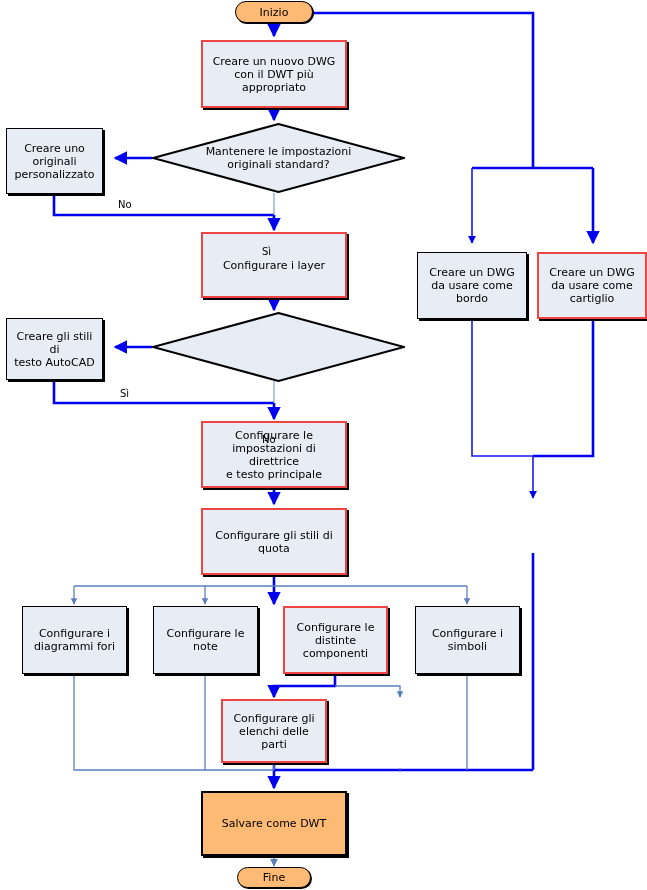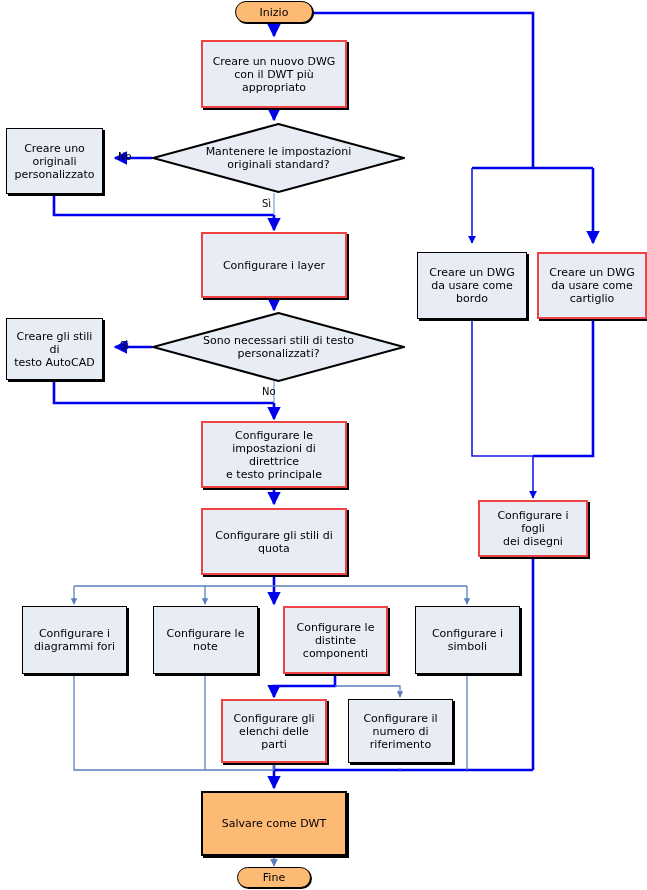--- a/index.html
+++ b/index.html
@@ -78,20 +78,21 @@
     z-index: 2;
   }
   .edge-label {
     position: absolute;
     font-size: 10px;
     line-height: 11px;
     color: #000000;
     background: transparent;
     z-index: 4;
     white-space: nowrap;
+    margin-top: 48px;
   }
 </style>
 </head>
 <body>
 
 <div id="canvas">
 
   <svg id="edges" viewBox="0 0 647 890" width="647" height="890">
     <defs>
       <marker id="arrow-main" viewBox="0 0 10 10" refX="9" refY="5" markerWidth="5.2" markerHeight="5.2" orient="auto-start-reverse">
@@ -206,22 +207,20 @@
   </div>
 
   <div class="node proc bold" style="left:201px; top:232px; width:146px; height:66px;">
     <span class="lbl">Configurare i layer</span>
   </div>
 
   <div class="node dec" style="left:152px; top:312px; width:253px; height:70px;">
     <svg width="253" height="70">
       <polygon points="126.5,1 252,35 126.5,69 1,35" fill="#e8ecf5" stroke="#000000" stroke-width="2"></polygon>
     </svg>
-    <span class="lbl">Sono necessari stili di testo
-personalizzati?</span>
   </div>
 
   <div class="node proc" style="left:6px; top:318px; width:97px; height:62px;justify-content:flex-end;">
     <span class="lbl">Creare gli stili di
 testo AutoCAD</span>
   </div>
 
   <div class="node proc bold" style="left:201px; top:421px; width:146px; height:67px;">
     <span class="lbl">Configurare le
 impostazioni di direttrice
@@ -252,42 +251,33 @@
   <div class="node proc" style="left:415px; top:606px; width:105px; height:68px;">
     <span class="lbl">Configurare i
 simboli</span>
   </div>
 
   <div class="node proc bold" style="left:221px; top:699px; width:106px; height:64px;">
     <span class="lbl">Configurare gli
 elenchi delle parti</span>
   </div>
 
-  <div class="node proc" style="left:348px; top:699px; width:105px; height:64px;">
-    <span class="lbl">Configurare il
-numero di
-riferimento</span>
-  </div>
 
   <div class="node proc" style="left:417px; top:252px; width:110px; height:67px;">
     <span class="lbl">Creare un DWG
 da usare come
 bordo</span>
   </div>
 
   <div class="node proc bold" style="left:537px; top:252px; width:110px; height:67px;">
     <span class="lbl">Creare un DWG
 da usare come
 cartiglio</span>
   </div>
 
-  <div class="node proc bold" style="left:478px; top:500px; width:110px; height:57px;">
-    <span class="lbl">Configurare i fogli
-dei disegni</span>
-  </div>
 
   <div class="node save" style="left:201px; top:791px; width:146px; height:65px;">
     <span class="lbl">Salvare come DWT</span>
   </div>
 
   <div class="node term" style="left:237px; top:867px; width:74px; height:21px;">
     <span class="lbl">Fine</span>
   </div>
 
   <div class="edge-label" style="left:118px; top:151px;">No</div>

